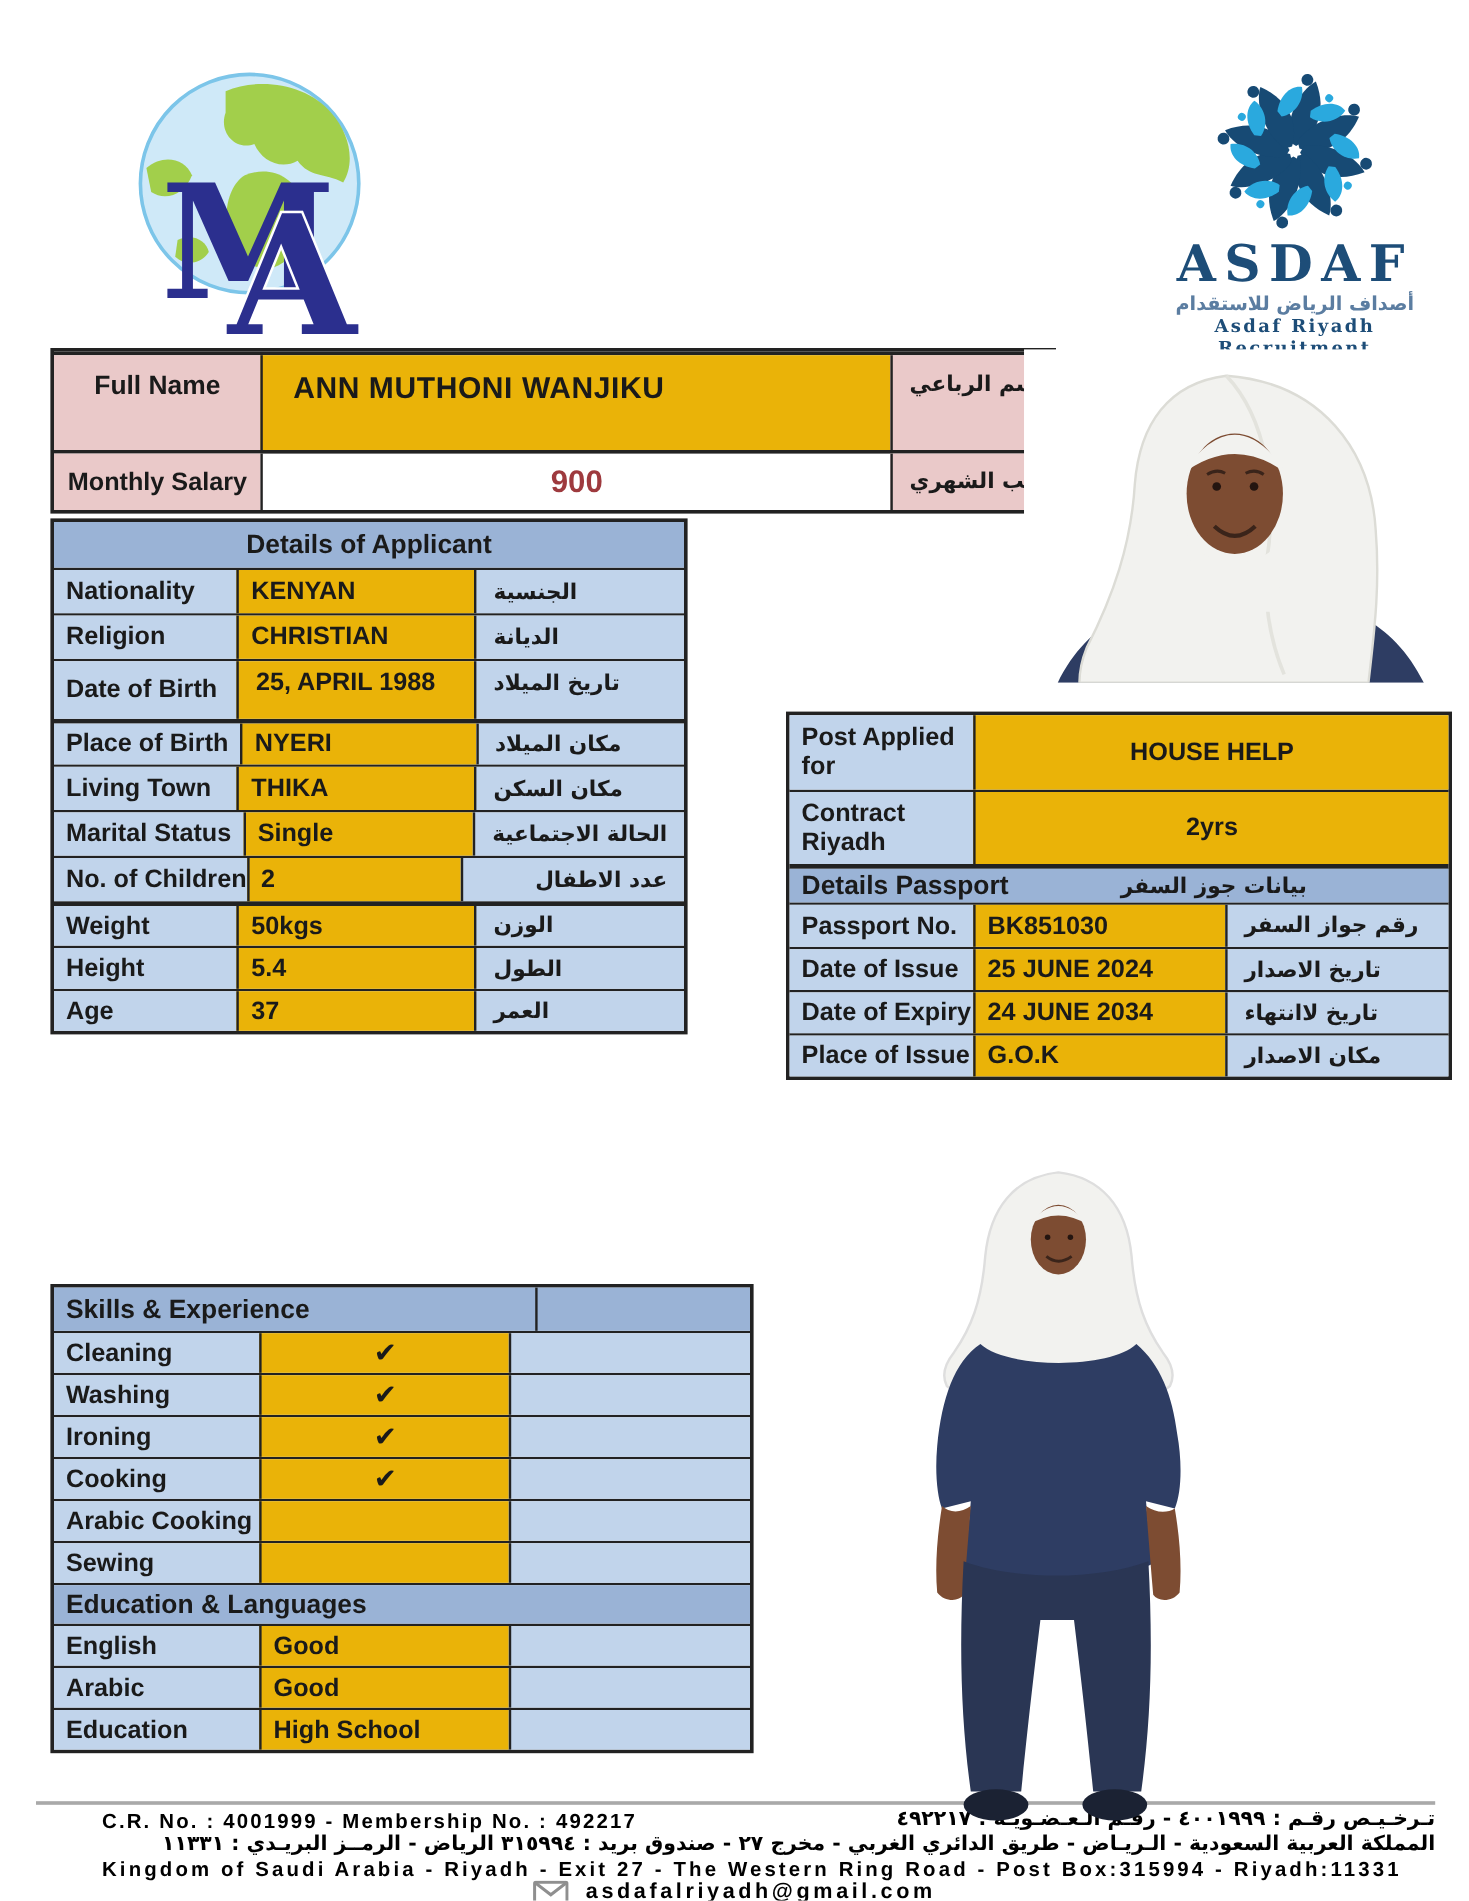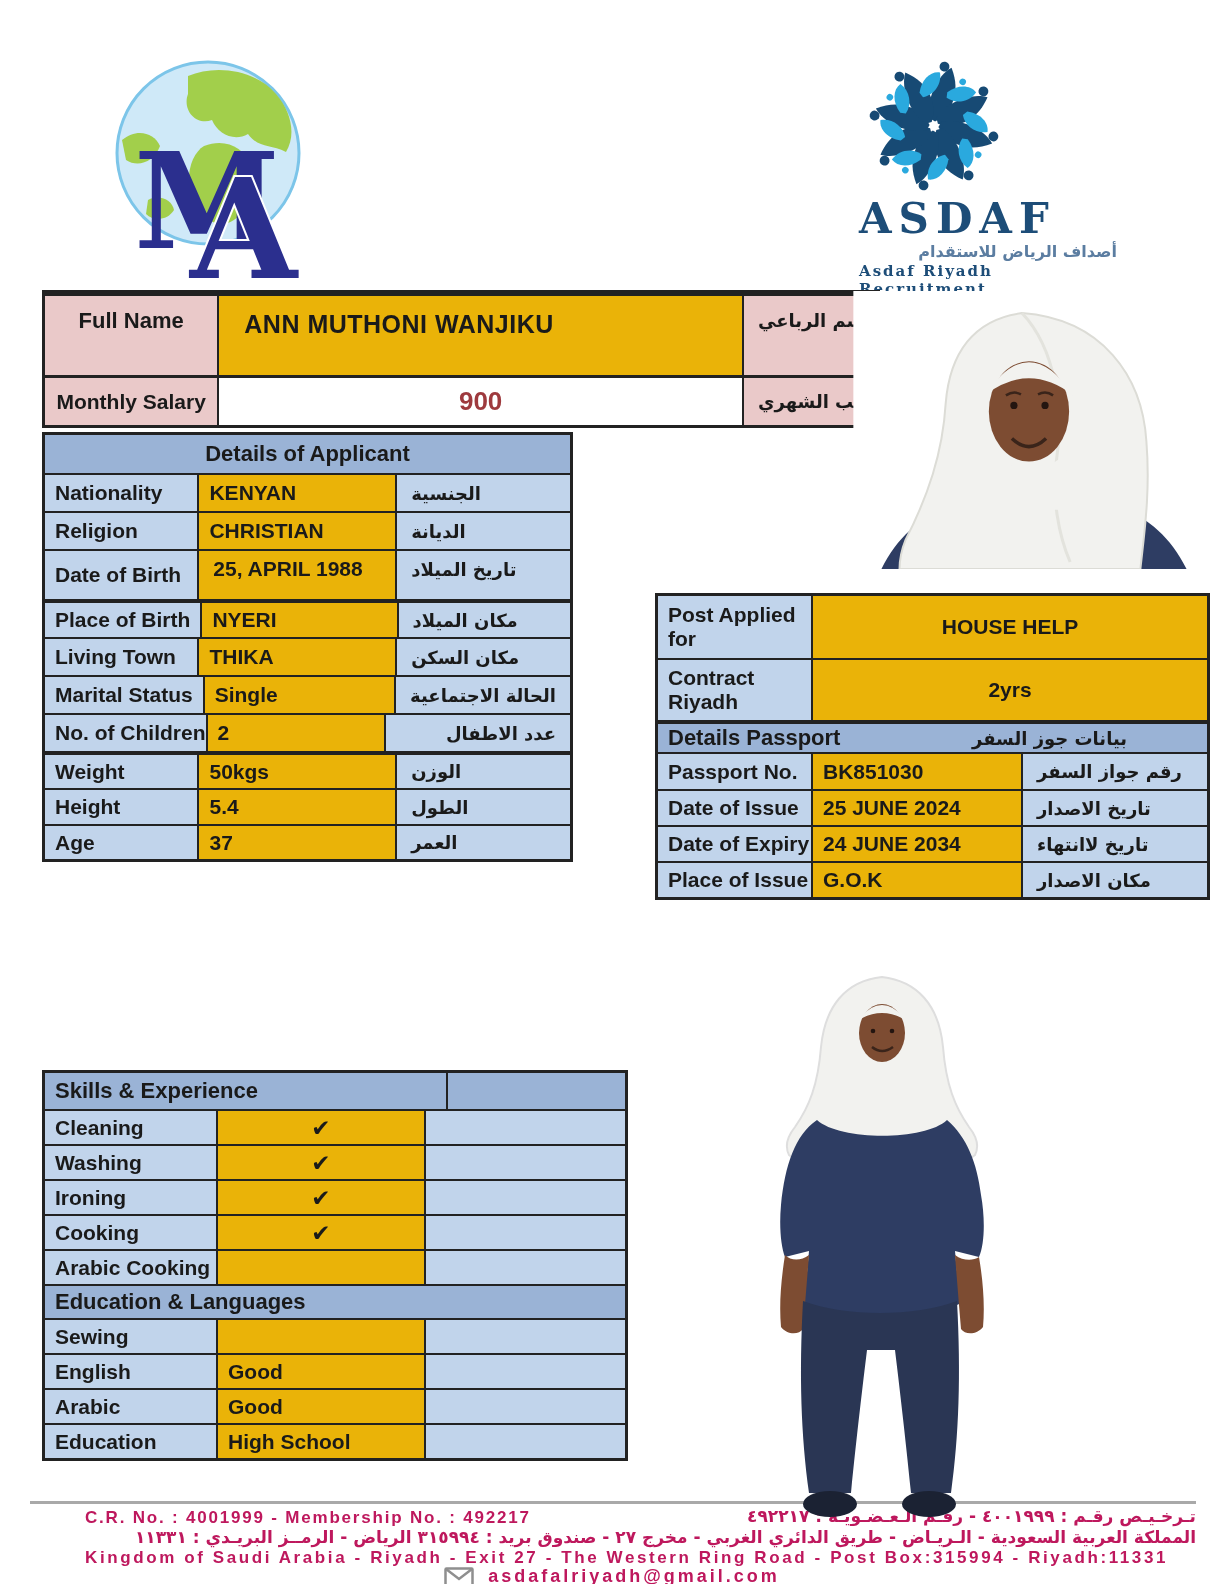--- a/index.html
+++ b/index.html
@@ -42,37 +42,37 @@
   .t3 .c1{width:153px}.t3 .c2{width:210px}.t3 .c3{width:186px}
   .t3 .mergedv{width:396px;justify-content:center}
 
   .t4{left:42px;top:932px;width:586px}
   .t4 .c1{width:178px}.t4 .c2{width:191px}.t4 .c3{width:211px}
 
   .t5{left:42px;top:1070px;width:586px}
   .t5 .c1{width:171px}.t5 .c2{width:208px}.t5 .c3{width:201px}
 
   .hdr-split{justify-content:space-between;width:100%}
-  .hdr-split .ar-inline{font-family:"DejaVu Sans",sans-serif;font-size:18px;direction:rtl;margin-right:70px}
+  .hdr-split .ar-inline{font-family:"DejaVu Sans",sans-serif;font-size:18px;direction:rtl;margin-right:108px}
 
   
   .logo-left{position:absolute;left:108px;top:50px;width:200px;height:235px;z-index:1}
-  .logo-right{position:absolute;left:859px;top:58px;width:258px;z-index:1}
+  .logo-right{position:absolute;left:950px;top:58px;width:258px;text-align:center;z-index:1}
   .brand{font-family:"DejaVu Serif",serif;font-weight:bold;font-size:42px;color:#1d4d78;letter-spacing:7px;line-height:1.02}
   .brand-ar{font-family:"DejaVu Sans",sans-serif;font-weight:bold;font-size:16px;color:#5b7da1;direction:rtl;margin-top:1px}
   .brand-sub{font-family:"DejaVu Serif",serif;font-weight:bold;font-size:15px;color:#1d4d78;letter-spacing:2px;margin-top:1px}
   .brand-phone{font-weight:bold;font-size:19px;color:#174a74;letter-spacing:1px;margin-top:3px}
 
   
   .photo1{position:absolute;left:853px;top:291px;width:362px;height:278px;z-index:5}
   .photo2{position:absolute;left:745px;top:955px;width:470px;height:565px;z-index:5}
 
   
   .f-rule{position:absolute;left:30px;top:1501px;width:1166px;height:3px;background:#a9a9a9;z-index:1}
-  .f-gray{color:#be185d;font-weight:bold}
+  .f-gray{color:#000000;font-weight:bold}
   .f-l1l{position:absolute;left:85px;top:1508px;font-size:17px;letter-spacing:1.8px}
   .f-l1r{position:absolute;right:28px;top:1506px;font-family:"DejaVu Sans",sans-serif;font-size:17px;direction:rtl}
   .f-l2{position:absolute;right:28px;top:1527px;font-family:"DejaVu Sans",sans-serif;font-size:17px;direction:rtl}
   .f-l3{position:absolute;left:85px;top:1548px;font-size:17px;letter-spacing:2.6px}
   .f-l4{position:absolute;left:0;top:1566px;width:100%;display:flex;justify-content:center;align-items:center;gap:14px;
         font-size:18px;letter-spacing:3px}
 </style>
 </head>
 <body>
 
@@ -293,27 +293,27 @@
     <div class="row h35">
       <div class="cell nb c1 lblc">Cooking</div>
       <div class="cell c2 valc chkc">✔</div>
       <div class="cell c3 lblc"></div>
     </div>
     <div class="row h35">
       <div class="cell nb c1 lblc">Arabic Cooking</div>
       <div class="cell c2 valc chkc"></div>
       <div class="cell c3 lblc"></div>
     </div>
+    <div class="row h35">
+      <div class="cell nb c1 lblc">Sewing</div>
+      <div class="cell c2 valc chkc"></div>
+      <div class="cell c3 lblc"></div>
+    </div>
     <div class="row h34">
       <div class="cell nb hdrc" style="width:100%">Education &amp; Languages</div>
-    </div>
-    <div class="row h35">
-      <div class="cell nb c1 lblc">Sewing</div>
-      <div class="cell c2 valc chkc"></div>
-      <div class="cell c3 lblc"></div>
     </div>
     <div class="row h35">
       <div class="cell nb c1 lblc">English</div>
       <div class="cell c2 valc">Good</div>
       <div class="cell c3 lblc"></div>
     </div>
     <div class="row h35">
       <div class="cell nb c1 lblc">Arabic</div>
       <div class="cell c2 valc">Good</div>
       <div class="cell c3 lblc"></div>

